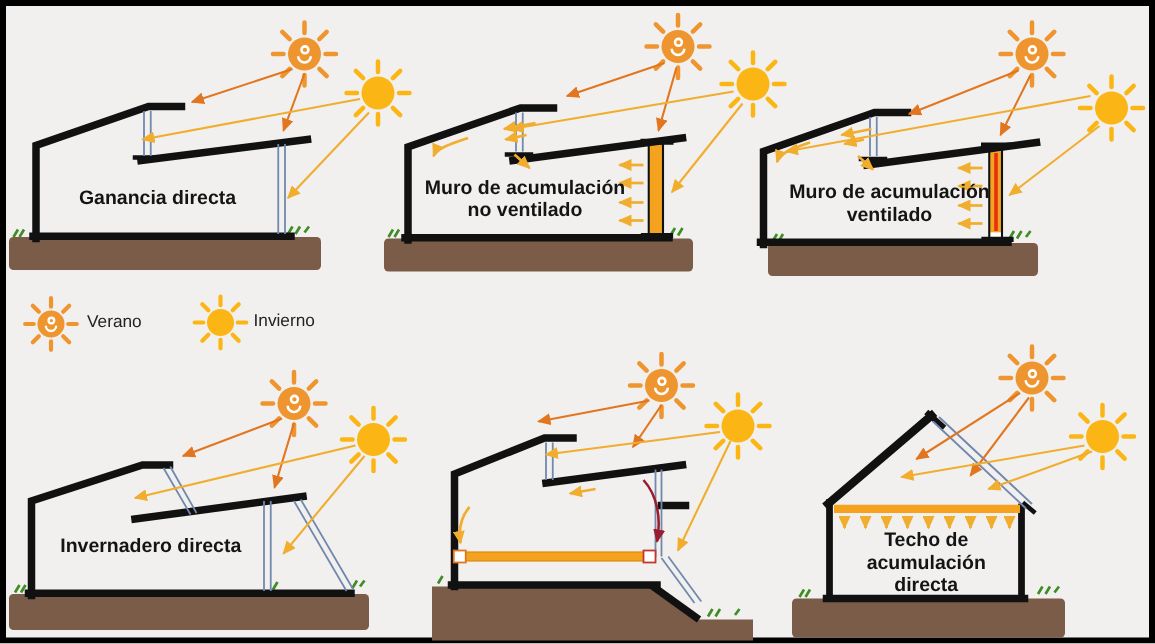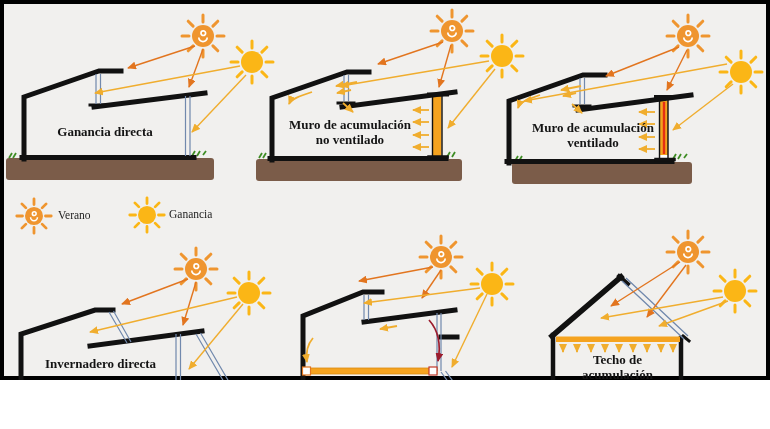--- a/index.html
+++ b/index.html
@@ -1,21 +1,21 @@
 <!DOCTYPE html>
 <html><head>
 <meta charset="utf-8">
 <style>
   html,body{margin:0;padding:0;background:#ffffff;}
   .canvas{
     position:relative;
-    width:770px;height:380px;
+    width:770px;height:429px;
     background:#000;
     box-sizing:border-box;
-    font-family:Liberation Serif, serif;
+    font-family:Liberation Sans, sans-serif;
     overflow:hidden;
   }
   .paper{
     position:absolute;left:4px;top:4px;right:4px;bottom:4px;
     background:#f1f0ee;
   }
   svg.scene{position:absolute;left:0;top:0;}
   .panel-label{
     position:absolute;
     color:#141414;
@@ -315,17 +315,17 @@
   </svg>
 
   <div class="panel-label" style="left:35px;top:124px;width:140px;">Ganancia directa</div>
   <div class="panel-label" style="left:270px;top:117px;width:160px;">Muro de acumulación
 no ventilado</div>
   <div class="panel-label" style="left:513px;top:120px;width:160px;">Muro de acumulación
 ventilado</div>
   <div class="panel-label" style="left:18px;top:356px;width:165px;">Invernadero directa</div>
   <div class="panel-label" style="left:555px;top:352px;width:125px;">Techo de
 acumulación
-adosado</div>
+directa</div>
 
   <div class="legend-label" style="left:58px;top:209px;">Verano</div>
-  <div class="legend-label" style="left:169px;top:208px;">Ganancia</div>
+  <div class="legend-label" style="left:169px;top:208px;">Invierno</div>
 </div>
 
 </body></html>

